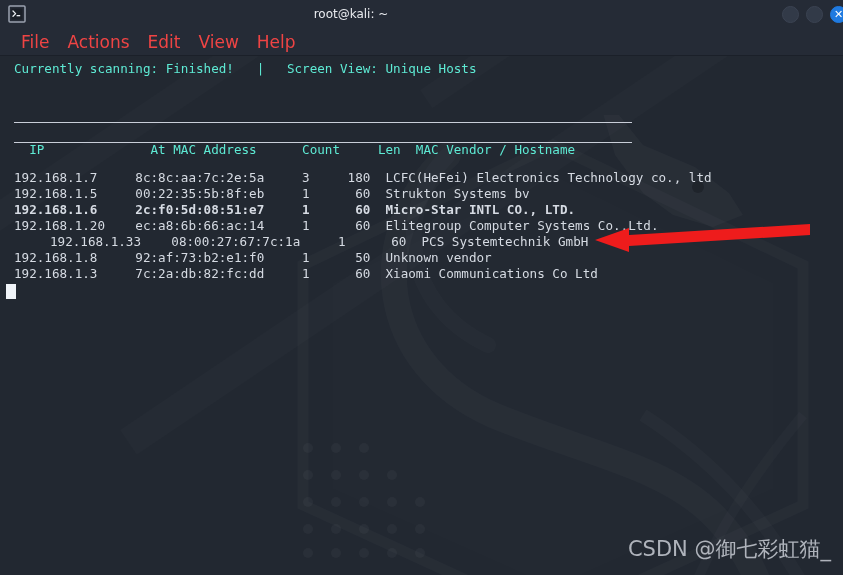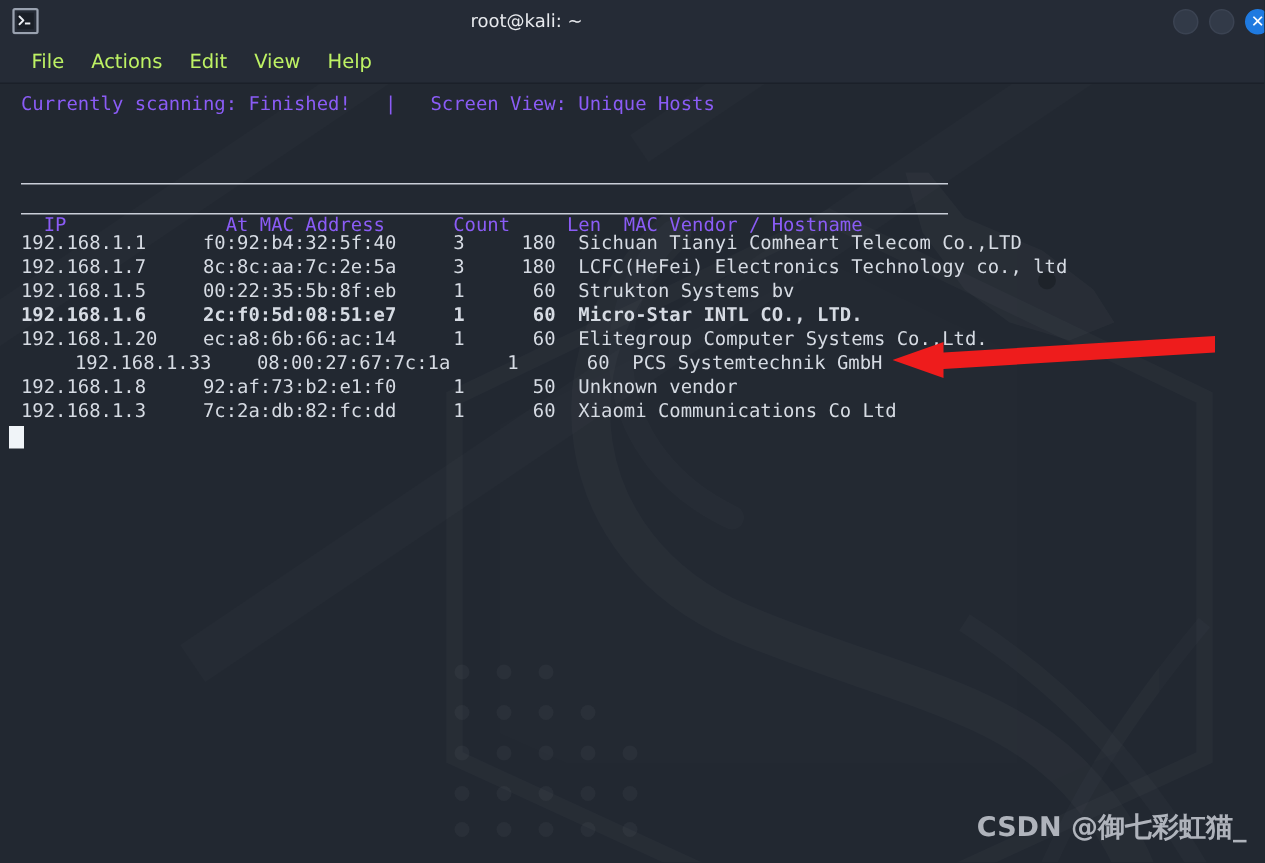--- a/index.html
+++ b/index.html
@@ -74,43 +74,43 @@
   
   #menubar {
     position:absolute; left:0; top:28px;
     width:843px; height:28px;
     background:#252b36;
     border-bottom:1px solid #1b2029;
     display:flex; align-items:center;
     padding-left:12px;
   }
   .menu-item {
-    color:#bef264;
-    font-family:"DejaVu Sans", sans-serif;
-    font-size:13px;
+    color:#ef4444;
+    font-family:"DejaVu Sans", sans-serif;
+    font-size:17px;
     padding:2px 9px;
     cursor:default;
     white-space:nowrap;
   }
 
   
   #terminal {
     position:absolute; left:0; top:57px;
     width:843px; height:518px;
     color:#d6dbe3;
     font-family:"DejaVu Sans Mono", monospace;
     font-size:12.6px;
     line-height:16px;
     letter-spacing:0;
   }
   .tline {
     position:absolute;
     left:14px;
     white-space:pre;
-    color:#8b5cf6;
+    color:#5eead4;
   }
   #hrule1, #hrule2 {
     position:absolute;
     left:14px; width:618px; height:1px;
     background:#c9ced8;
   }
   #hrule1 { top:65px; }
   #hrule2 { top:85px; }
   #cursor {
     position:absolute;
@@ -129,24 +129,23 @@
     width:215px; height:40px;
     pointer-events:none;
   }
 
   
   #csdn {
     position:absolute;
     right:12px; bottom:12px;
     color:#c8ccd4;
     font-family:"DejaVu Sans", sans-serif;
-    font-size:18px;
+    font-size:21px;
     opacity:.85;
     white-space:nowrap;
-    font-weight:bold;
   }
 </style>
 </head>
 <body>
 
 <div id="app">
 
   <div id="wallpaper">
     <div class="wp-streak" style="left:-60px; top:240px; width:700px; height:26px;"></div>
     <div class="wp-streak" style="left:120px; top:430px; width:820px; height:30px;"></div>
@@ -226,21 +225,20 @@
 
     <div class="tline" style="top:4px;">Currently scanning: Finished!   |   Screen View: Unique Hosts</div>
 
 
     <div id="hrule1"></div>
 
     <div class="tline" style="top:85px;text-align:center;">  IP              At MAC Address      Count     Len  MAC Vendor / Hostname</div>
 
     <div id="hrule2"></div>
 
-    <div class="trow" style="top:97px;">192.168.1.1     f0:92:b4:32:5f:40     3     180  Sichuan Tianyi Comheart Telecom Co.,LTD</div>
     <div class="trow" style="top:113px;">192.168.1.7     8c:8c:aa:7c:2e:5a     3     180  LCFC(HeFei) Electronics Technology co., ltd</div>
     <div class="trow" style="top:129px;">192.168.1.5     00:22:35:5b:8f:eb     1      60  Strukton Systems bv</div>
     <div class="trow" style="top:145px;font-weight:bold;">192.168.1.6     2c:f0:5d:08:51:e7     1      60  Micro-Star INTL CO., LTD.</div>
     <div class="trow" style="top:161px;text-align:right;">192.168.1.20    ec:a8:6b:66:ac:14     1      60  Elitegroup Computer Systems Co.,Ltd.</div>
     <div class="trow" style="top:177px;margin-left:36px;">192.168.1.33    08:00:27:67:7c:1a     1      60  PCS Systemtechnik GmbH</div>
     <div class="trow" style="top:193px;">192.168.1.8     92:af:73:b2:e1:f0     1      50  Unknown vendor</div>
     <div class="trow" style="top:209px;">192.168.1.3     7c:2a:db:82:fc:dd     1      60  Xiaomi Communications Co Ltd</div>
 
     <div id="cursor"></div>
   </div>

